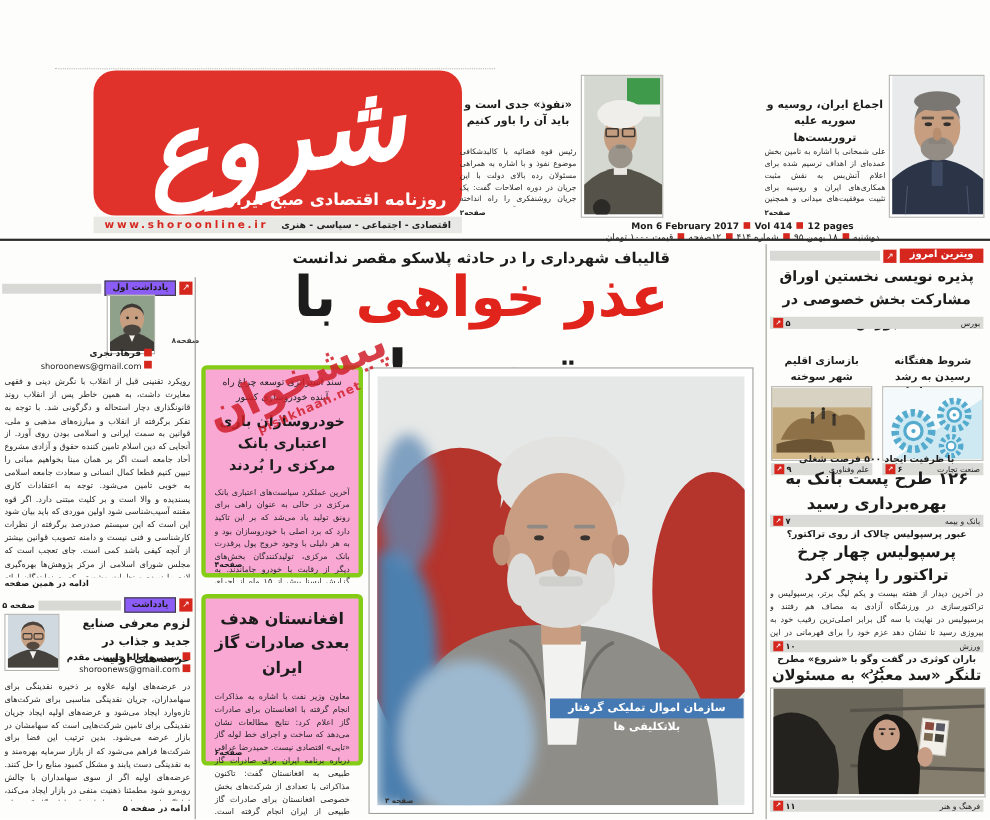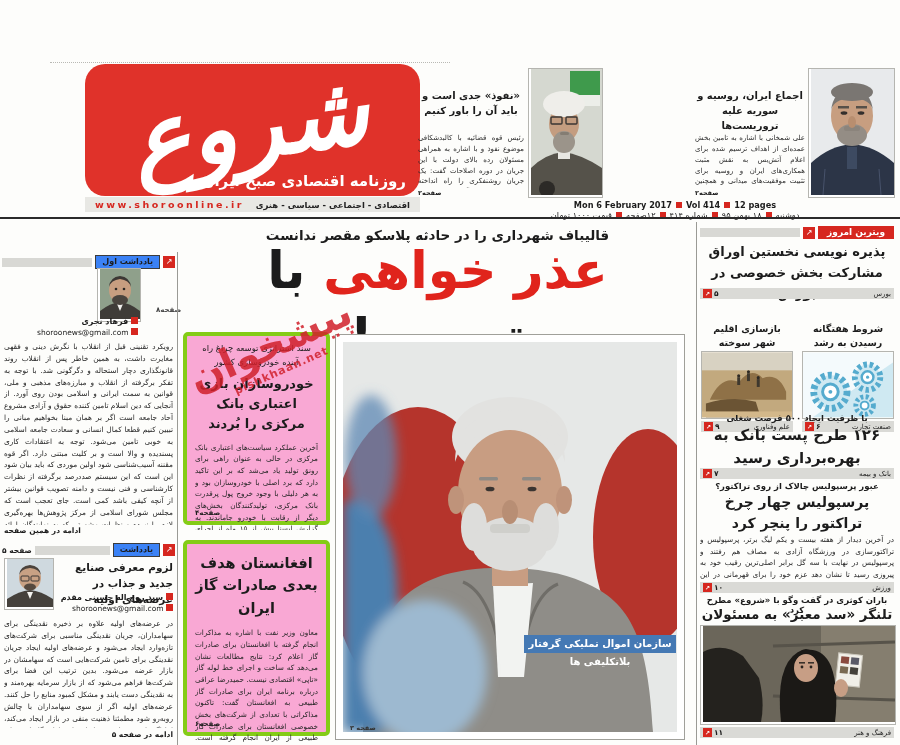--- a/index.html
+++ b/index.html
@@ -32,21 +32,21 @@
   #hrule{left:0;top:217px;width:900px;height:2px;background:#2b2b2b;}
   .vline{width:1px;background:#9a9a95;}
   
   #leadkick{left:185px;top:227px;width:505px;font-size:13.5px;}
   #leadhead{left:185px;top:238px;width:505px;font-size:51px;font-weight:bold;letter-spacing:-1px;line-height:1.3;}
   #leadhead .red{color:#e0241c;}
   #leadpage{left:156px;top:306px;font-size:7px;font-weight:bold;color:#444;}
   
   .brow{display:flex;align-items:center;direction:ltr;gap:3px;}
   .brow .fill{flex:1;height:9px;background:#d8d8d4;}
-  .brow .lbox{border:1px solid #3c3c3c;background:#3b82f6;font-size:8px;font-weight:bold;padding:0 6px;height:12px;line-height:12px;white-space:nowrap;}
+  .brow .lbox{border:1px solid #3c3c3c;background:#8b5cf6;font-size:8px;font-weight:bold;padding:0 6px;height:12px;line-height:12px;white-space:nowrap;}
   .brow .bsq{width:12px;height:12px;font-size:8px;line-height:12px;}
   .brow .pref{font-size:7.5px;font-weight:bold;white-space:nowrap;}
   .vbadge{background:#d6271f;color:#fff;font-weight:bold;font-size:9px;padding:0 9px;height:13px;line-height:13px;white-space:nowrap;}
   
   .ntitle{font-size:10.5px;font-weight:bold;line-height:1.5;text-align:right;}
   .meta{font-size:8px;font-weight:bold;text-align:right;}
   .meta .rsq,.metamail .rsq{width:7px;height:7px;}
   .metamail{font-size:7.5px;text-align:right;direction:rtl;}
   .metamail .lat{direction:ltr;display:inline-block;}
   .nbody{font-size:7.4px;line-height:1.6;color:#262626;}
@@ -57,21 +57,21 @@
   .midtitle{font-size:13px;font-weight:bold;line-height:1.55;}
   .midtitle2{font-size:14.5px;font-weight:bold;line-height:1.55;}
   .midbody{font-size:7.3px;line-height:1.6;color:#262626;}
   .midpage{position:absolute;left:8px;bottom:4px;font-size:7px;font-weight:bold;}
   #watermark{left:165px;top:322px;width:215px;text-align:center;transform:rotate(-24deg);color:#d1202b;opacity:.85;z-index:6;pointer-events:none;}
   #watermark .wfa{font-size:40px;font-weight:bold;line-height:1.1;}
   #watermark .wen{font-size:11px;letter-spacing:1px;direction:ltr;font-weight:bold;}
   
   #photobox{left:335px;top:334px;width:350px;height:406px;border:1px solid #a0a09a;background:#fff;box-sizing:border-box;}
   #photobox svg{position:absolute;left:7px;top:7px;}
-  #capbar{position:absolute;right:8px;top:300px;width:152px;height:18px;background:#4579b4;color:#fff;font-size:10px;font-weight:bold;line-height:18px;text-align:center;}
+  #capbar{position:absolute;right:8px;top:300px;width:176px;height:18px;background:#4579b4;color:#fff;font-size:10px;font-weight:bold;line-height:18px;text-align:center;}
   #bigcap{position:absolute;left:8px;right:8px;top:324px;font-size:24px;font-weight:bold;color:#121212;text-align:center;text-shadow:-1.5px -1.5px 0 #fff,1.5px -1.5px 0 #fff,-1.5px 1.5px 0 #fff,1.5px 1.5px 0 #fff;}
   #photopage{position:absolute;left:14px;bottom:7px;font-size:6.5px;font-weight:bold;color:#333;}
   
   .gbar{height:11px;background:#dadad6;display:flex;align-items:center;justify-content:space-between;padding:0 3px;font-size:7px;direction:rtl;box-sizing:border-box;}
   .gbar .pgno{display:flex;align-items:center;gap:2px;direction:ltr;font-size:7.5px;font-weight:bold;}
   .gbar .rsq{width:9px;height:9px;font-size:6px;line-height:9px;}
   .rrtitle{font-size:13px;font-weight:bold;line-height:1.6;}
   .rrtitle-lg{font-size:15px;font-weight:bold;line-height:1.5;}
   .rrkick{font-size:8.5px;font-weight:bold;}
   .rrbody{font-size:7.3px;line-height:1.6;color:#262626;}
@@ -220,21 +220,21 @@
     <div class="wen">pishkhaan.net</div>
   </div>
 
   <div class="abs midbox" style="left:183px;top:332px;width:147px;height:193px;">
     <div class="midkick ctr">سند استراتژی توسعه چراغ راه آینده خودروسازی کشور</div>
     <div class="midtitle ctr" style="margin-top:5px;">خودروسازان بازی اعتباری بانک مرکزی را بُردند</div>
     <div class="midbody just clip" style="margin-top:7px;height:88px;">آخرین عملکرد سیاست‌های اعتباری بانک مرکزی در حالی به عنوان راهی برای رونق تولید یاد می‌شد که بر این تاکید دارد که برد اصلی با خودروسازان بود و به هر دلیلی با وجود خروج پول پرقدرت بانک مرکزی، تولیدکنندگان بخش‌های دیگر از رقابت با خودرو جاماندند. به گزارش ایسنا بیش از ۱۵ ماه از اجرای بسته تسریع رونق اقتصادی که محور آن سه سیاست اعتباری بانک مرکزی بود گذشته و هر چند قرار بود طی شش ماه...</div>
     <div class="midpage">صفحه۴</div>
   </div>
 
-  <div class="abs midbox" style="left:183px;top:540px;width:147px;height:196px;">
+  <div class="abs midbox" style="left:183px;top:540px;width:147px;height:156px;">
     <div class="midtitle2 ctr" style="margin-top:2px;">افغانستان هدف بعدی صادرات گاز ایران</div>
     <div class="midbody just clip" style="margin-top:8px;height:133px;">معاون وزیر نفت با اشاره به مذاکرات انجام گرفته با افغانستان برای صادرات گاز اعلام کرد: نتایج مطالعات نشان می‌دهد که ساخت و اجرای خط لوله گاز «تاپی» اقتصادی نیست. حمیدرضا عراقی درباره برنامه ایران برای صادرات گاز طبیعی به افغانستان گفت: تاکنون مذاکراتی با تعدادی از شرکت‌های بخش خصوصی افغانستان برای صادرات گاز طبیعی از ایران انجام گرفته است. مدیرعامل شرکت ملی گاز با اعلام اینکه مذاکرات صادرات گاز بیشتر با مقامات محلی بوده است، تصریح کرد: بر این اساس شرکت گاز خراسان رضوی مامور پیگیری مذاکرات با افغان‌ها به منظور نهایی کردن گفتگوهای فروش گاز طبیعی به آن کشور شده است...</div>
     <div class="midpage">صفحه۶</div>
   </div>
 
   <div id="photobox" class="abs">
     <svg width="334" height="390" viewBox="0 0 334 390">
       <defs>
           <filter id="blur1" x="-30%" y="-30%" width="160%" height="160%">
             <feGaussianBlur stdDeviation="6"></feGaussianBlur>

